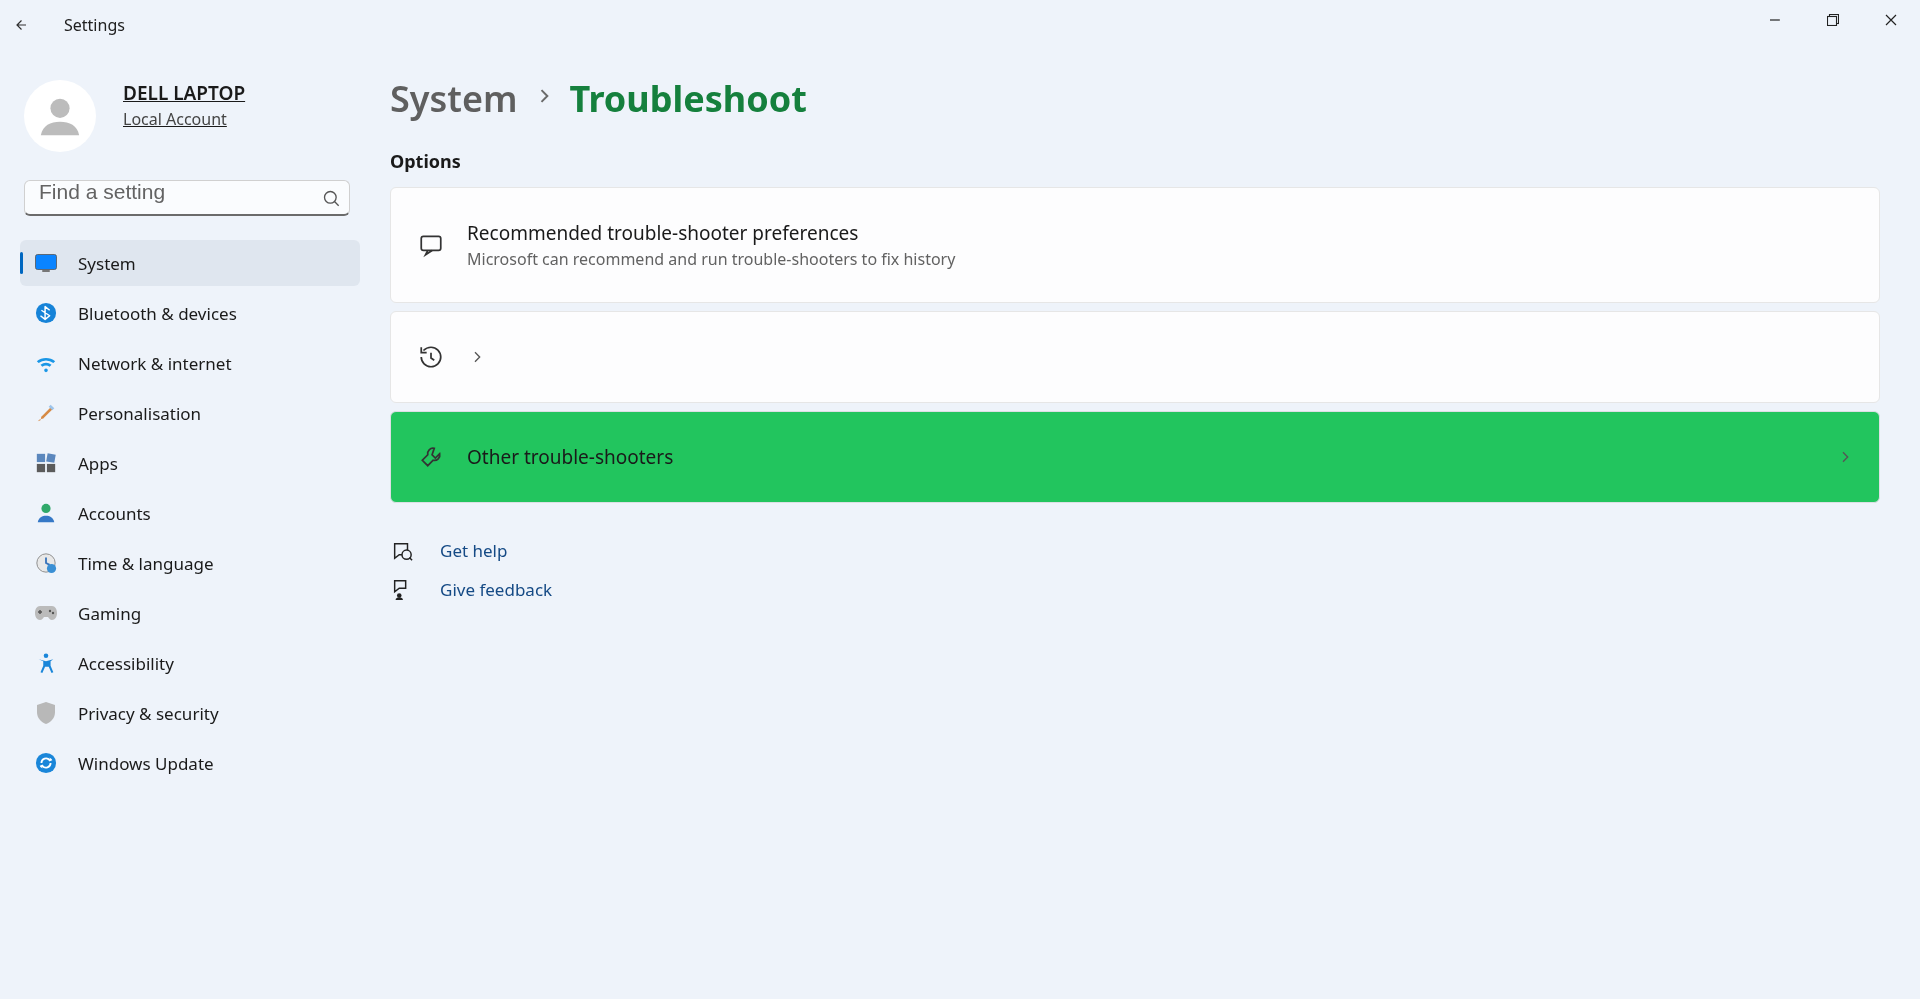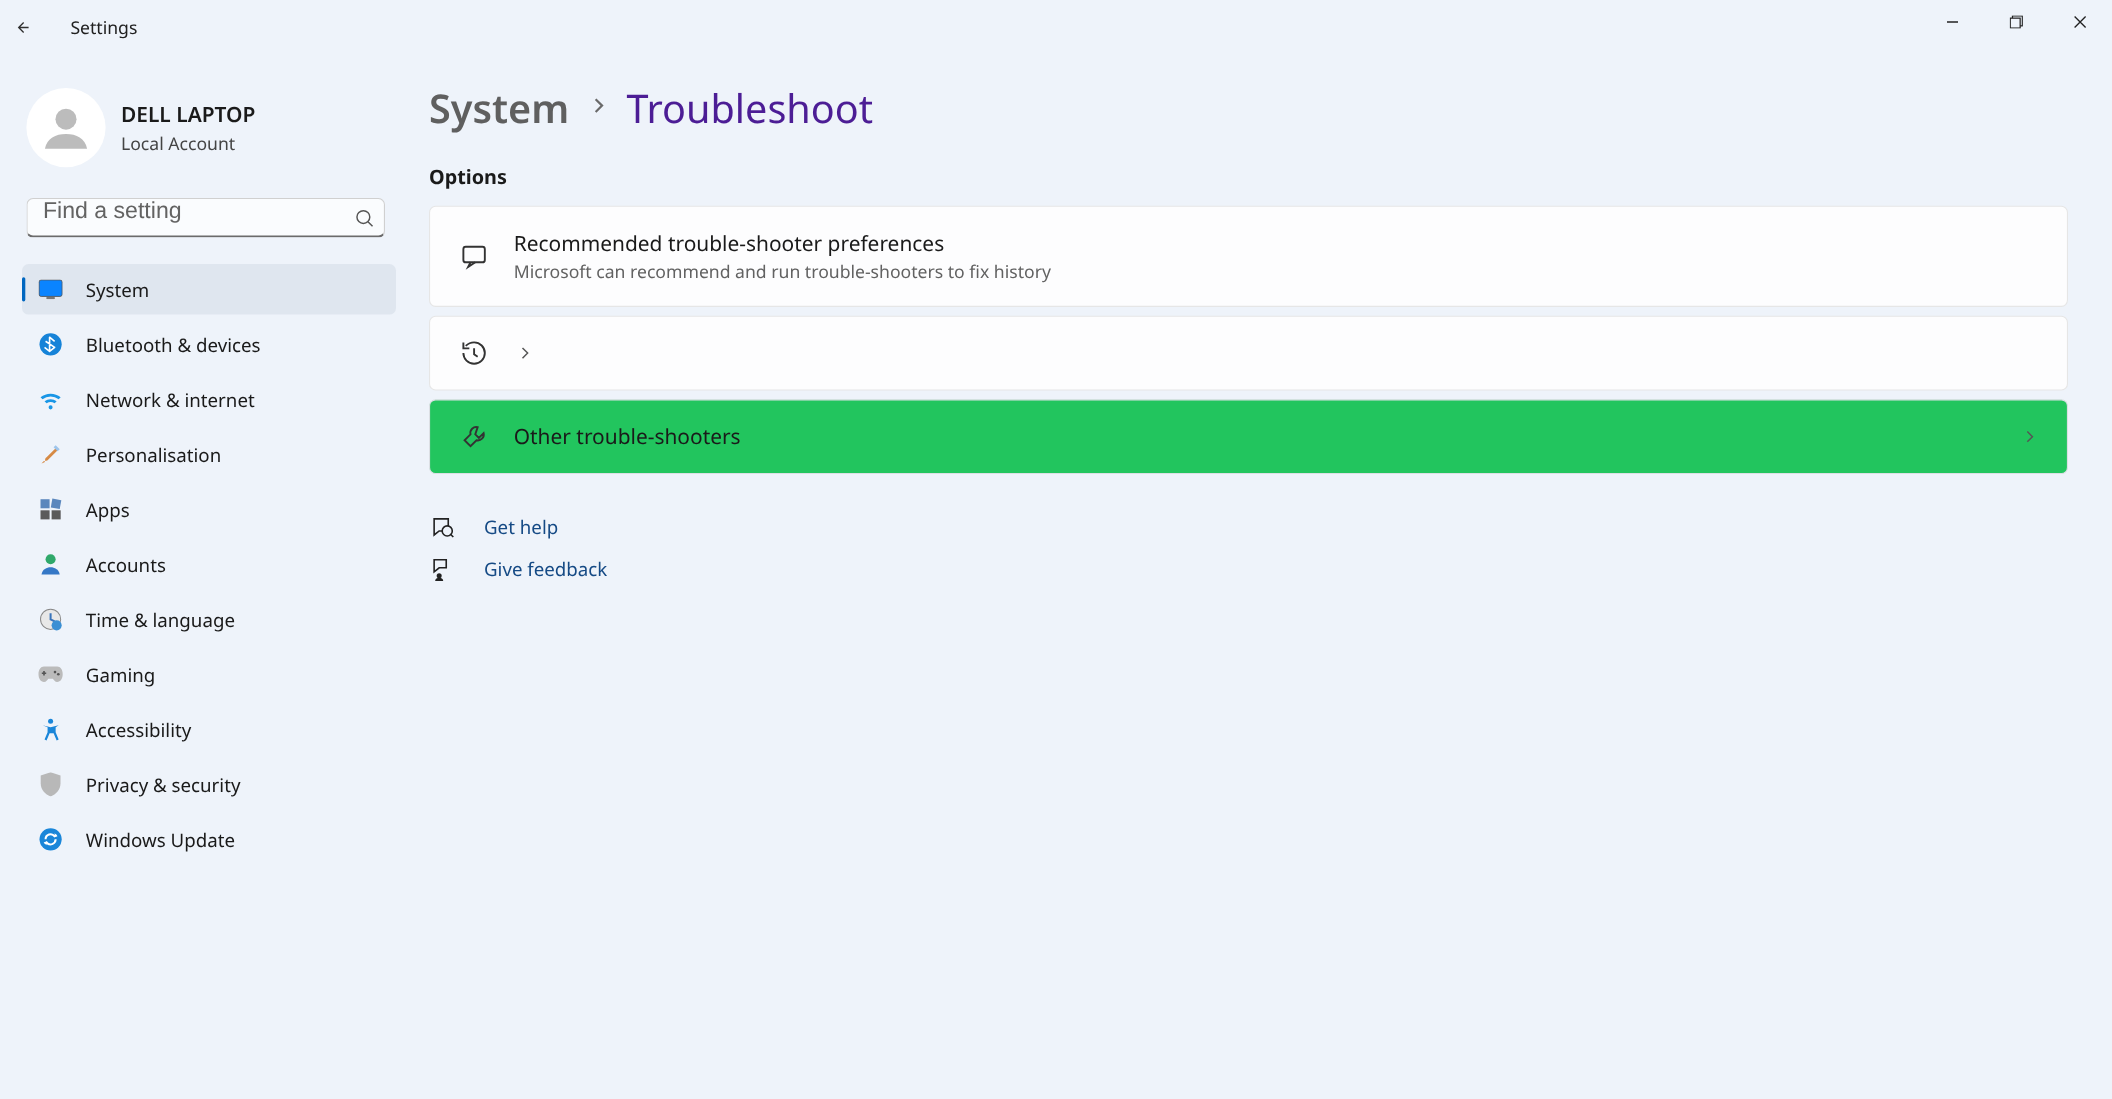--- a/index.html
+++ b/index.html
@@ -45,23 +45,23 @@
     height: calc(100% - 50px);
   }
   .sidebar {
     width: 370px;
     padding-left: 20px;
     padding-right: 4px;
     padding-top: 20px;
   }
   .user-block {
     display:flex;
-    align-items:center;
-    gap: 14px;
+    gap: 27px;
     padding: 10px 4px 22px 4px;
+    text-decoration: underline;
   }
   .avatar {
     width: 72px; height:72px; border-radius:50%;
     background:#ffffff;
     display:flex; align-items:center; justify-content:center;
     color:#b7b7b7;
   }
   .user-name { font-size:19px; font-weight:600; }
   .user-sub { font-size:16px; color:#444; margin-top:2px;}
   .search-wrap {
@@ -119,33 +119,33 @@
     display:flex; align-items:center; gap:16px;
     margin-bottom: 26px;
   }
   .bc-link {
     font-size: 36px;
     font-weight:600;
     color:#5f5f5f;
   }
   .bc-sep { color:#5f5f5f; }
   .bc-current {
-    font-size:36px; font-weight:400; color:#4c1d95;
+    font-size:36px; font-weight:700; color:#15803d;
   }
   .section-head {
     font-size:18px; font-weight:700;
     margin-bottom: 14px;
   }
   .card {
     background:#fdfdfe;
     border:1px solid #e6e6e6;
     border-radius:6px;
     display:flex;
     align-items:center;
-    padding: 20px 24px;
+    padding: 32px 24px;
     margin-bottom: 8px;
   }
   .card.hover { background:#22c55e; border-color:#dcdfe4; }
   .card-icon {
     width:32px; display:flex; align-items:center; justify-content:center;
     color:#333;
     margin-right: 20px;
   }
   .card-body { flex:1; }
   .card-title { font-size:19px; }

